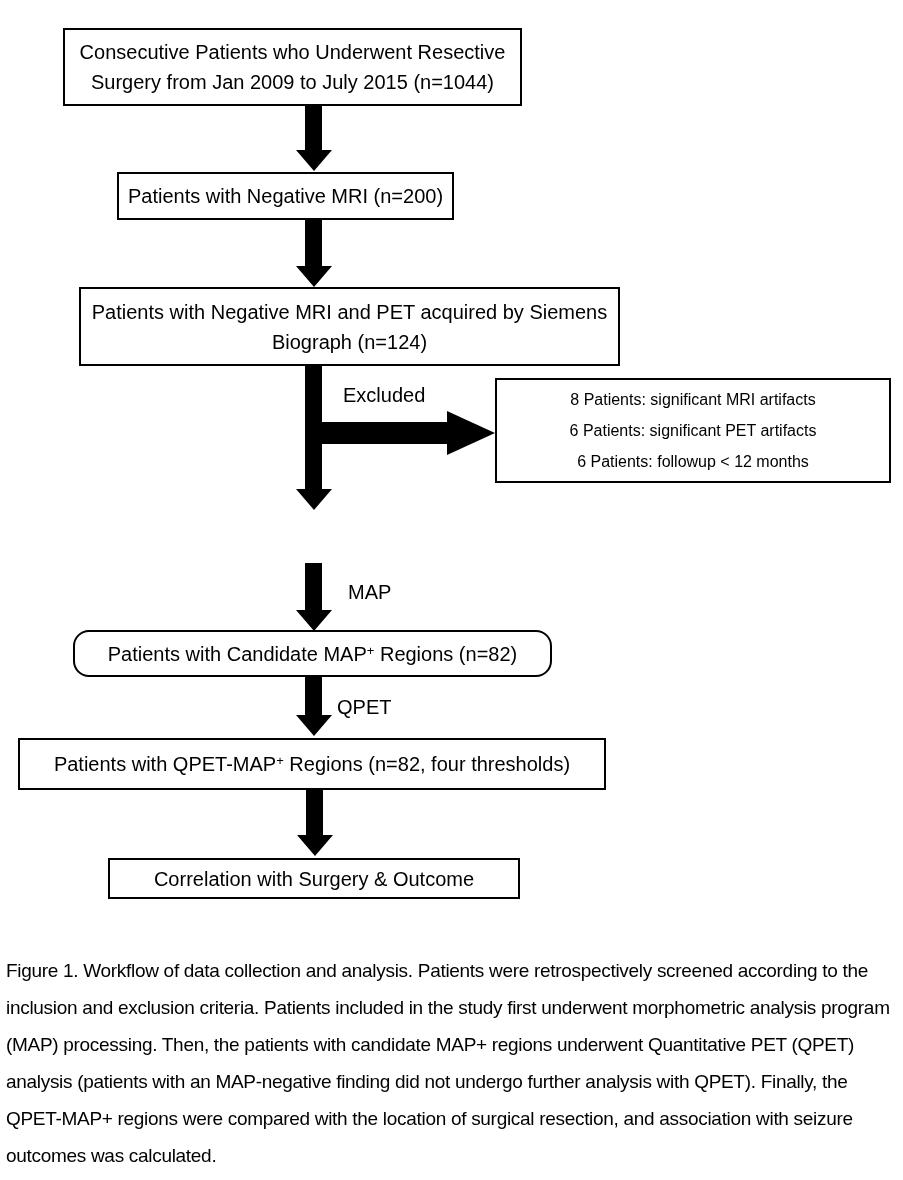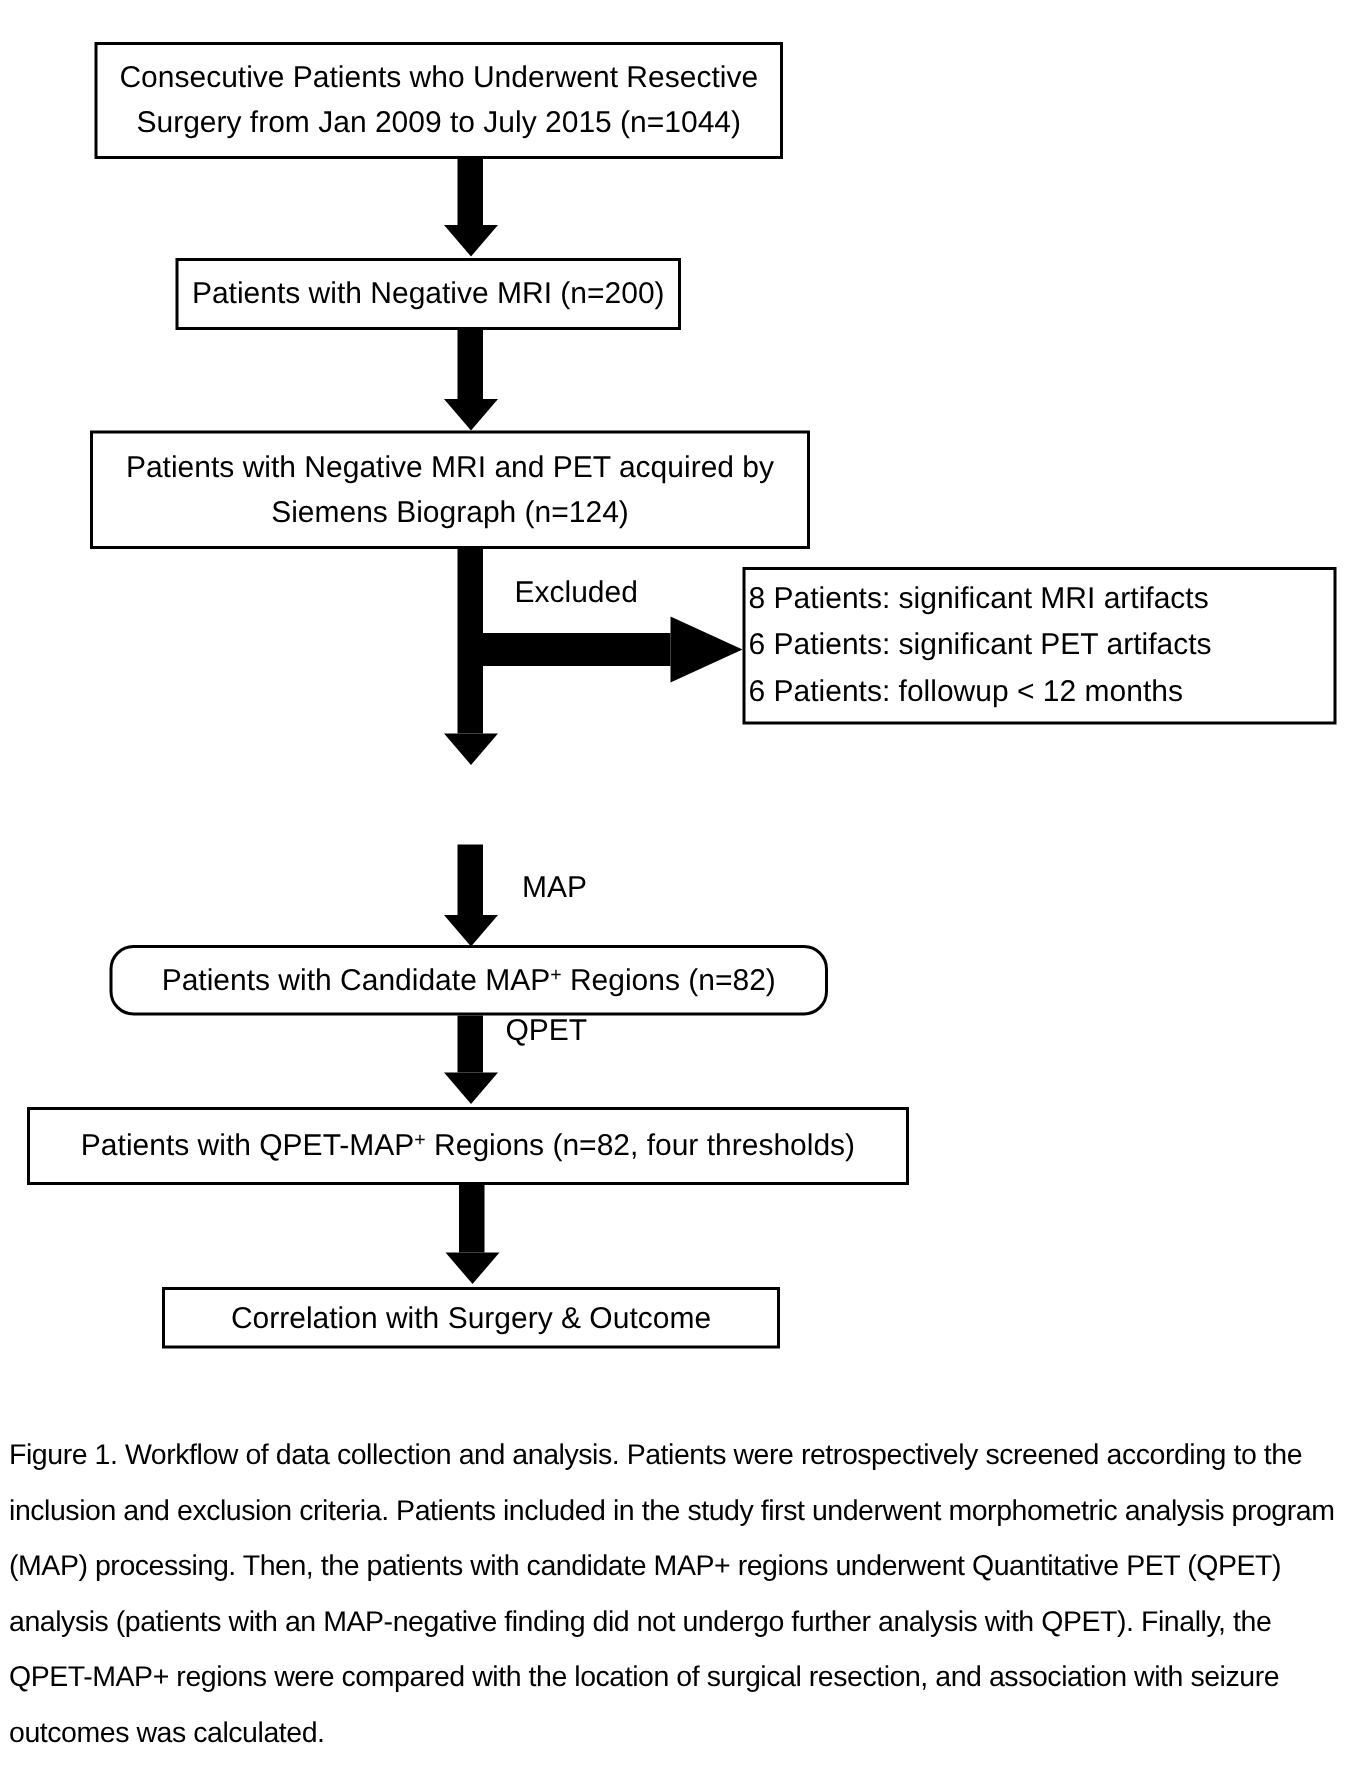--- a/index.html
+++ b/index.html
@@ -52,23 +52,23 @@
   .flow-label {
     position: absolute;
     font-size: 20px;
     line-height: 22px;
     white-space: nowrap;
   }
   .exclusion-lines {
     width: 100%;
   }
   .exclusion-line {
-    font-size: 20px;
+    font-size: 16px;
     line-height: 31px;
-    text-align: left;
+    text-align: center;
     white-space: nowrap;
   }
   .sup {
     font-size: 13px;
     line-height: 0;
     vertical-align: 6px;
   }
   .caption {
     position: absolute;
     left: 6px;
@@ -94,21 +94,21 @@
   <div class="stem" style="left:305px; top:106px; width:17px; height:44px;"></div>
   <div class="tri-down" style="left:296px; top:150px;"></div>
 
   <div class="box" style="left:117px; top:172px; width:337px; height:48px;">
     <span>Patients with Negative MRI (n=200)</span>
   </div>
 
   <div class="stem" style="left:305px; top:220px; width:17px; height:46px;"></div>
   <div class="tri-down" style="left:296px; top:266px;"></div>
 
-  <div class="box" style="left:60px; top:287px; width:480px; height:79px;">
+  <div class="box" style="left:79px; top:287px; width:541px; height:79px;">
     <span>Patients with Negative MRI and PET acquired by Siemens Biograph (n=124)</span>
   </div>
 
   <div class="stem" style="left:305px; top:365px; width:17px; height:124px;"></div>
   <div class="tri-down" style="left:296px; top:489px;"></div>
 
   <div class="stem" style="left:313px; top:422px; width:134px; height:22px;"></div>
   <div class="tri-right" style="left:447px; top:411px;"></div>
   <div class="flow-label" style="left:343px; top:384px;">Excluded</div>
 
@@ -124,21 +124,21 @@
   <div class="stem" style="left:305px; top:563px; width:17px; height:47px;"></div>
   <div class="tri-down" style="left:296px; top:610px;"></div>
   <div class="flow-label" style="left:348px; top:581px;">MAP</div>
 
   <div class="box" style="left:73px; top:630px; width:479px; height:47px;border-radius:16px;">
     <span><span>Patients with Candidate MAP</span><sup class="sup">+</sup><span> Regions (n=82)</span></span>
   </div>
 
   <div class="stem" style="left:305px; top:677px; width:17px; height:38px;"></div>
   <div class="tri-down" style="left:296px; top:715px;"></div>
-  <div class="flow-label" style="left:337px; top:676px;">QPET</div>
+  <div class="flow-label" style="left:337px; top:696px;">QPET</div>
 
   <div class="box" style="left:18px; top:738px; width:588px; height:52px;">
     <span><span>Patients with QPET-MAP</span><sup class="sup">+</sup><span> Regions (n=82, four thresholds)</span></span>
   </div>
 
   <div class="stem" style="left:306px; top:790px; width:17px; height:45px;"></div>
   <div class="tri-down" style="left:297px; top:835px;"></div>
 
   <div class="box" style="left:108px; top:858px; width:412px; height:41px;">
     <span>Correlation with Surgery &amp; Outcome</span>

